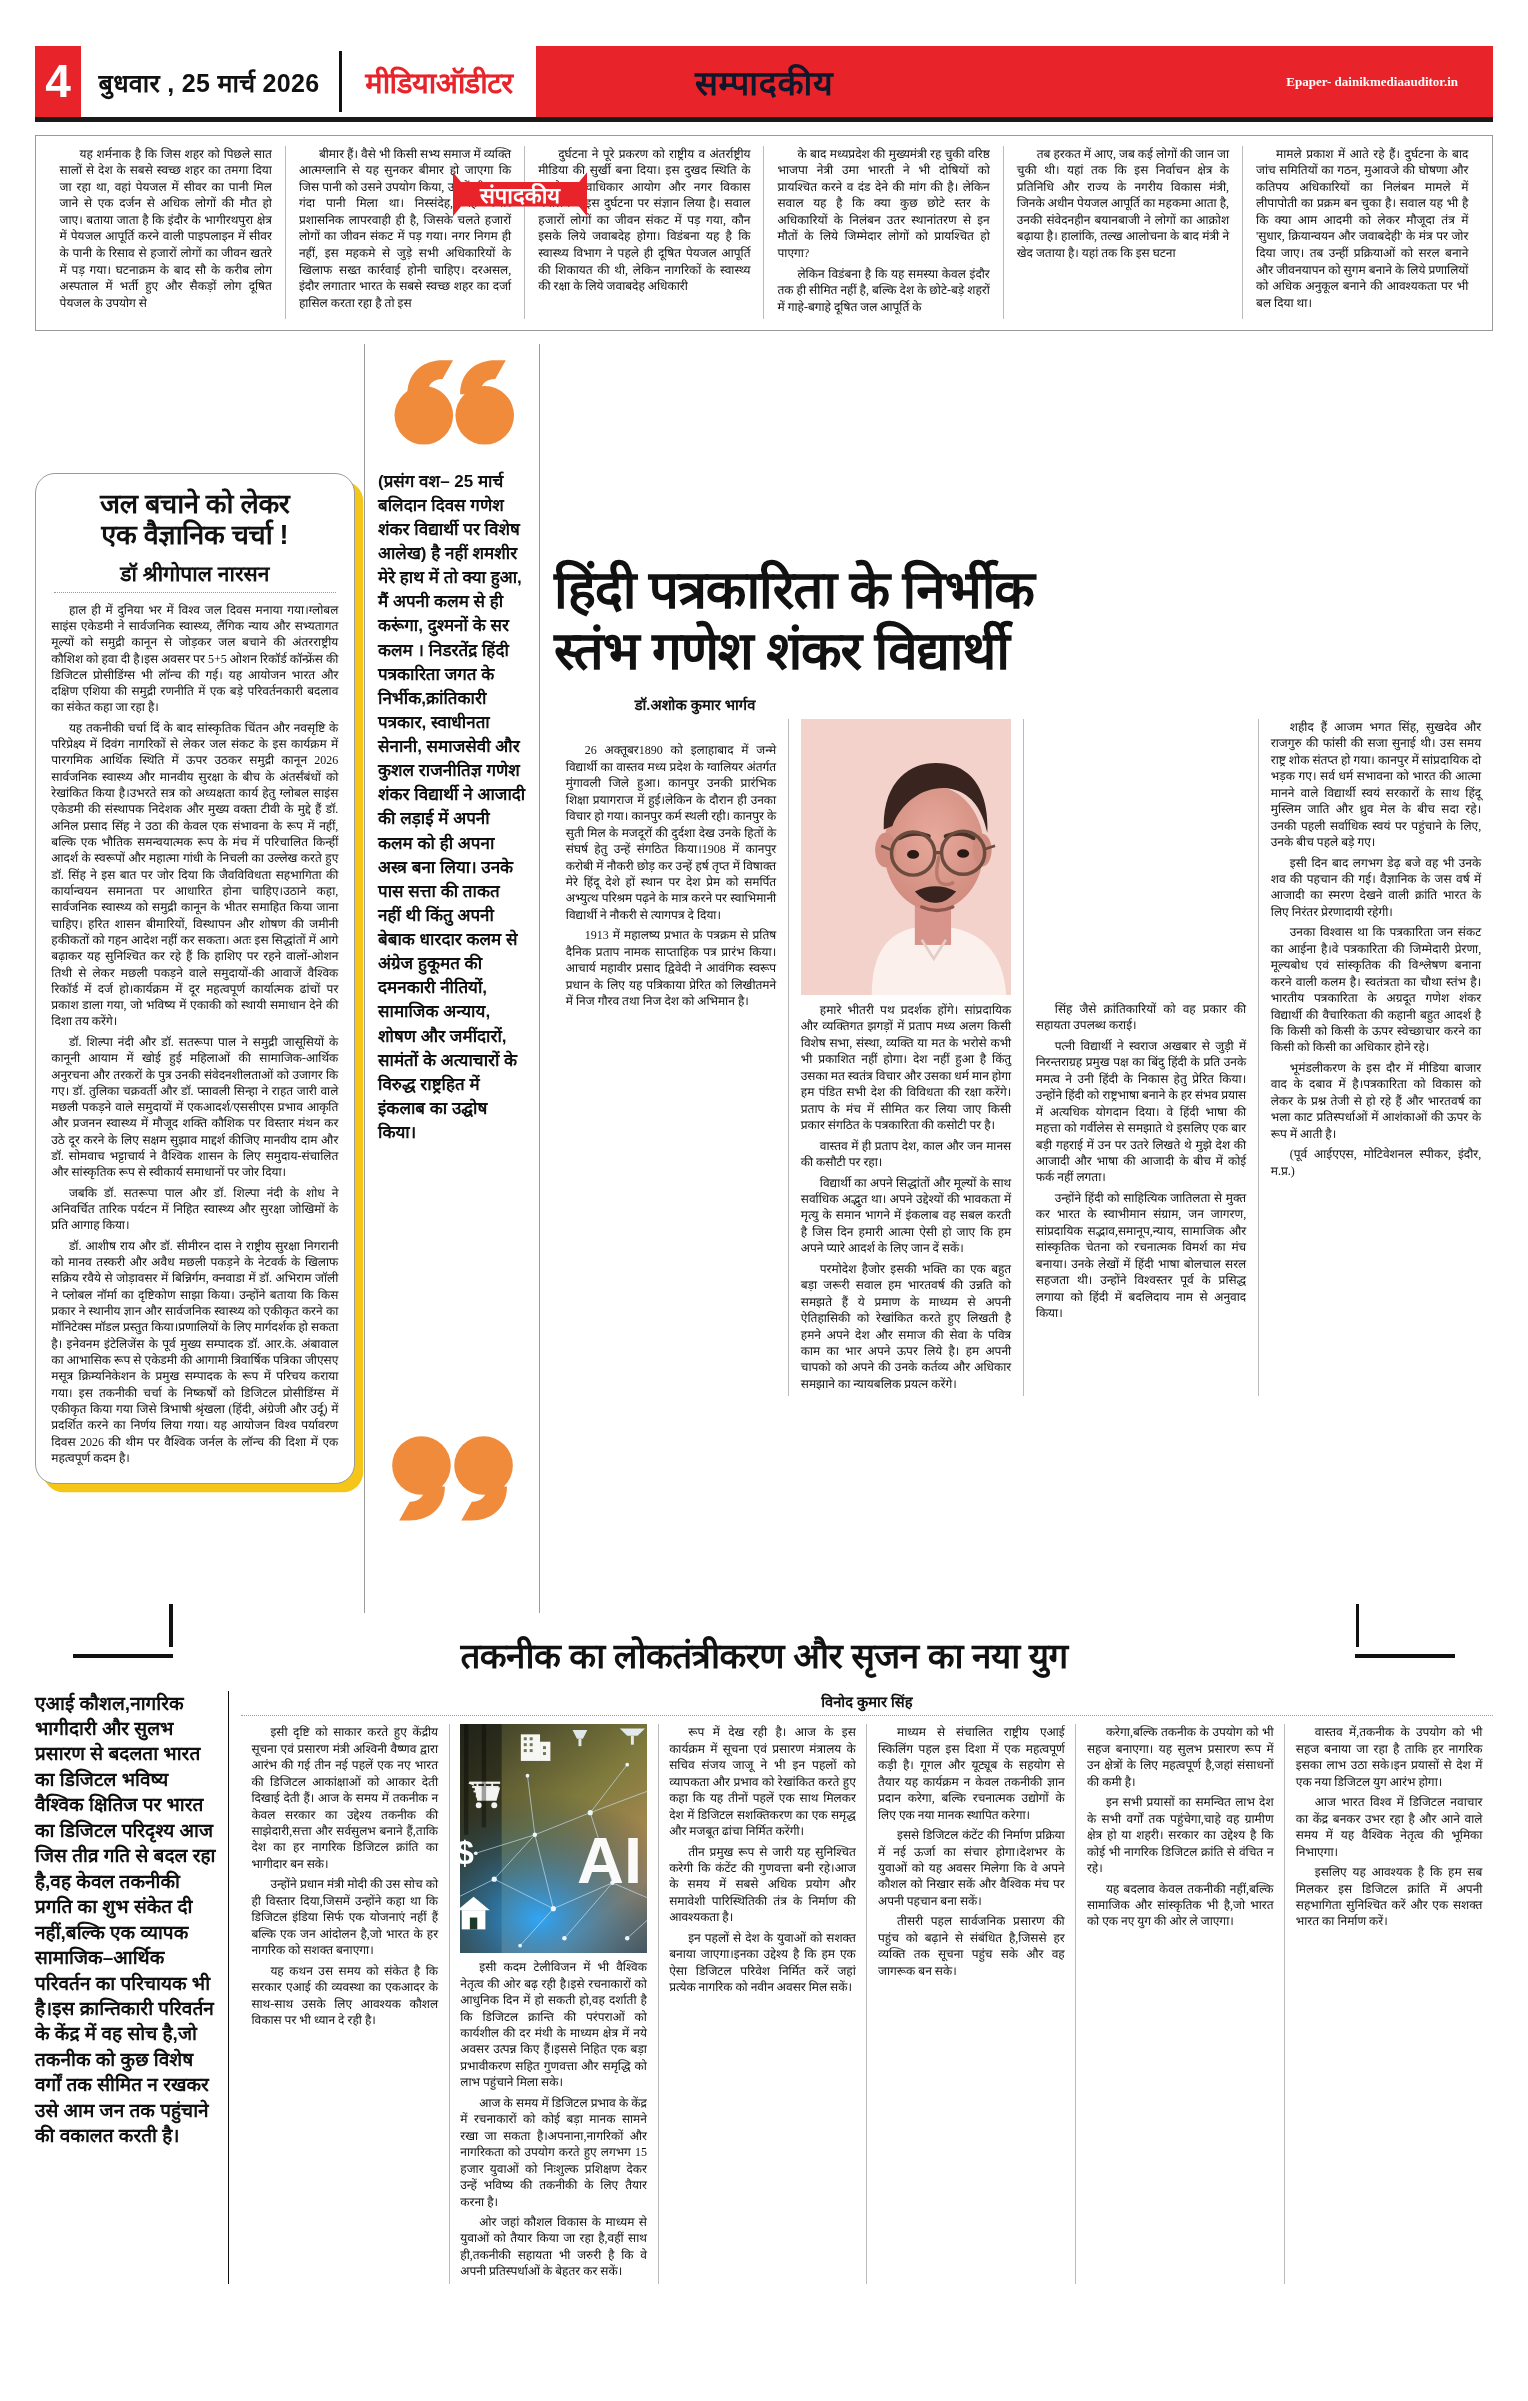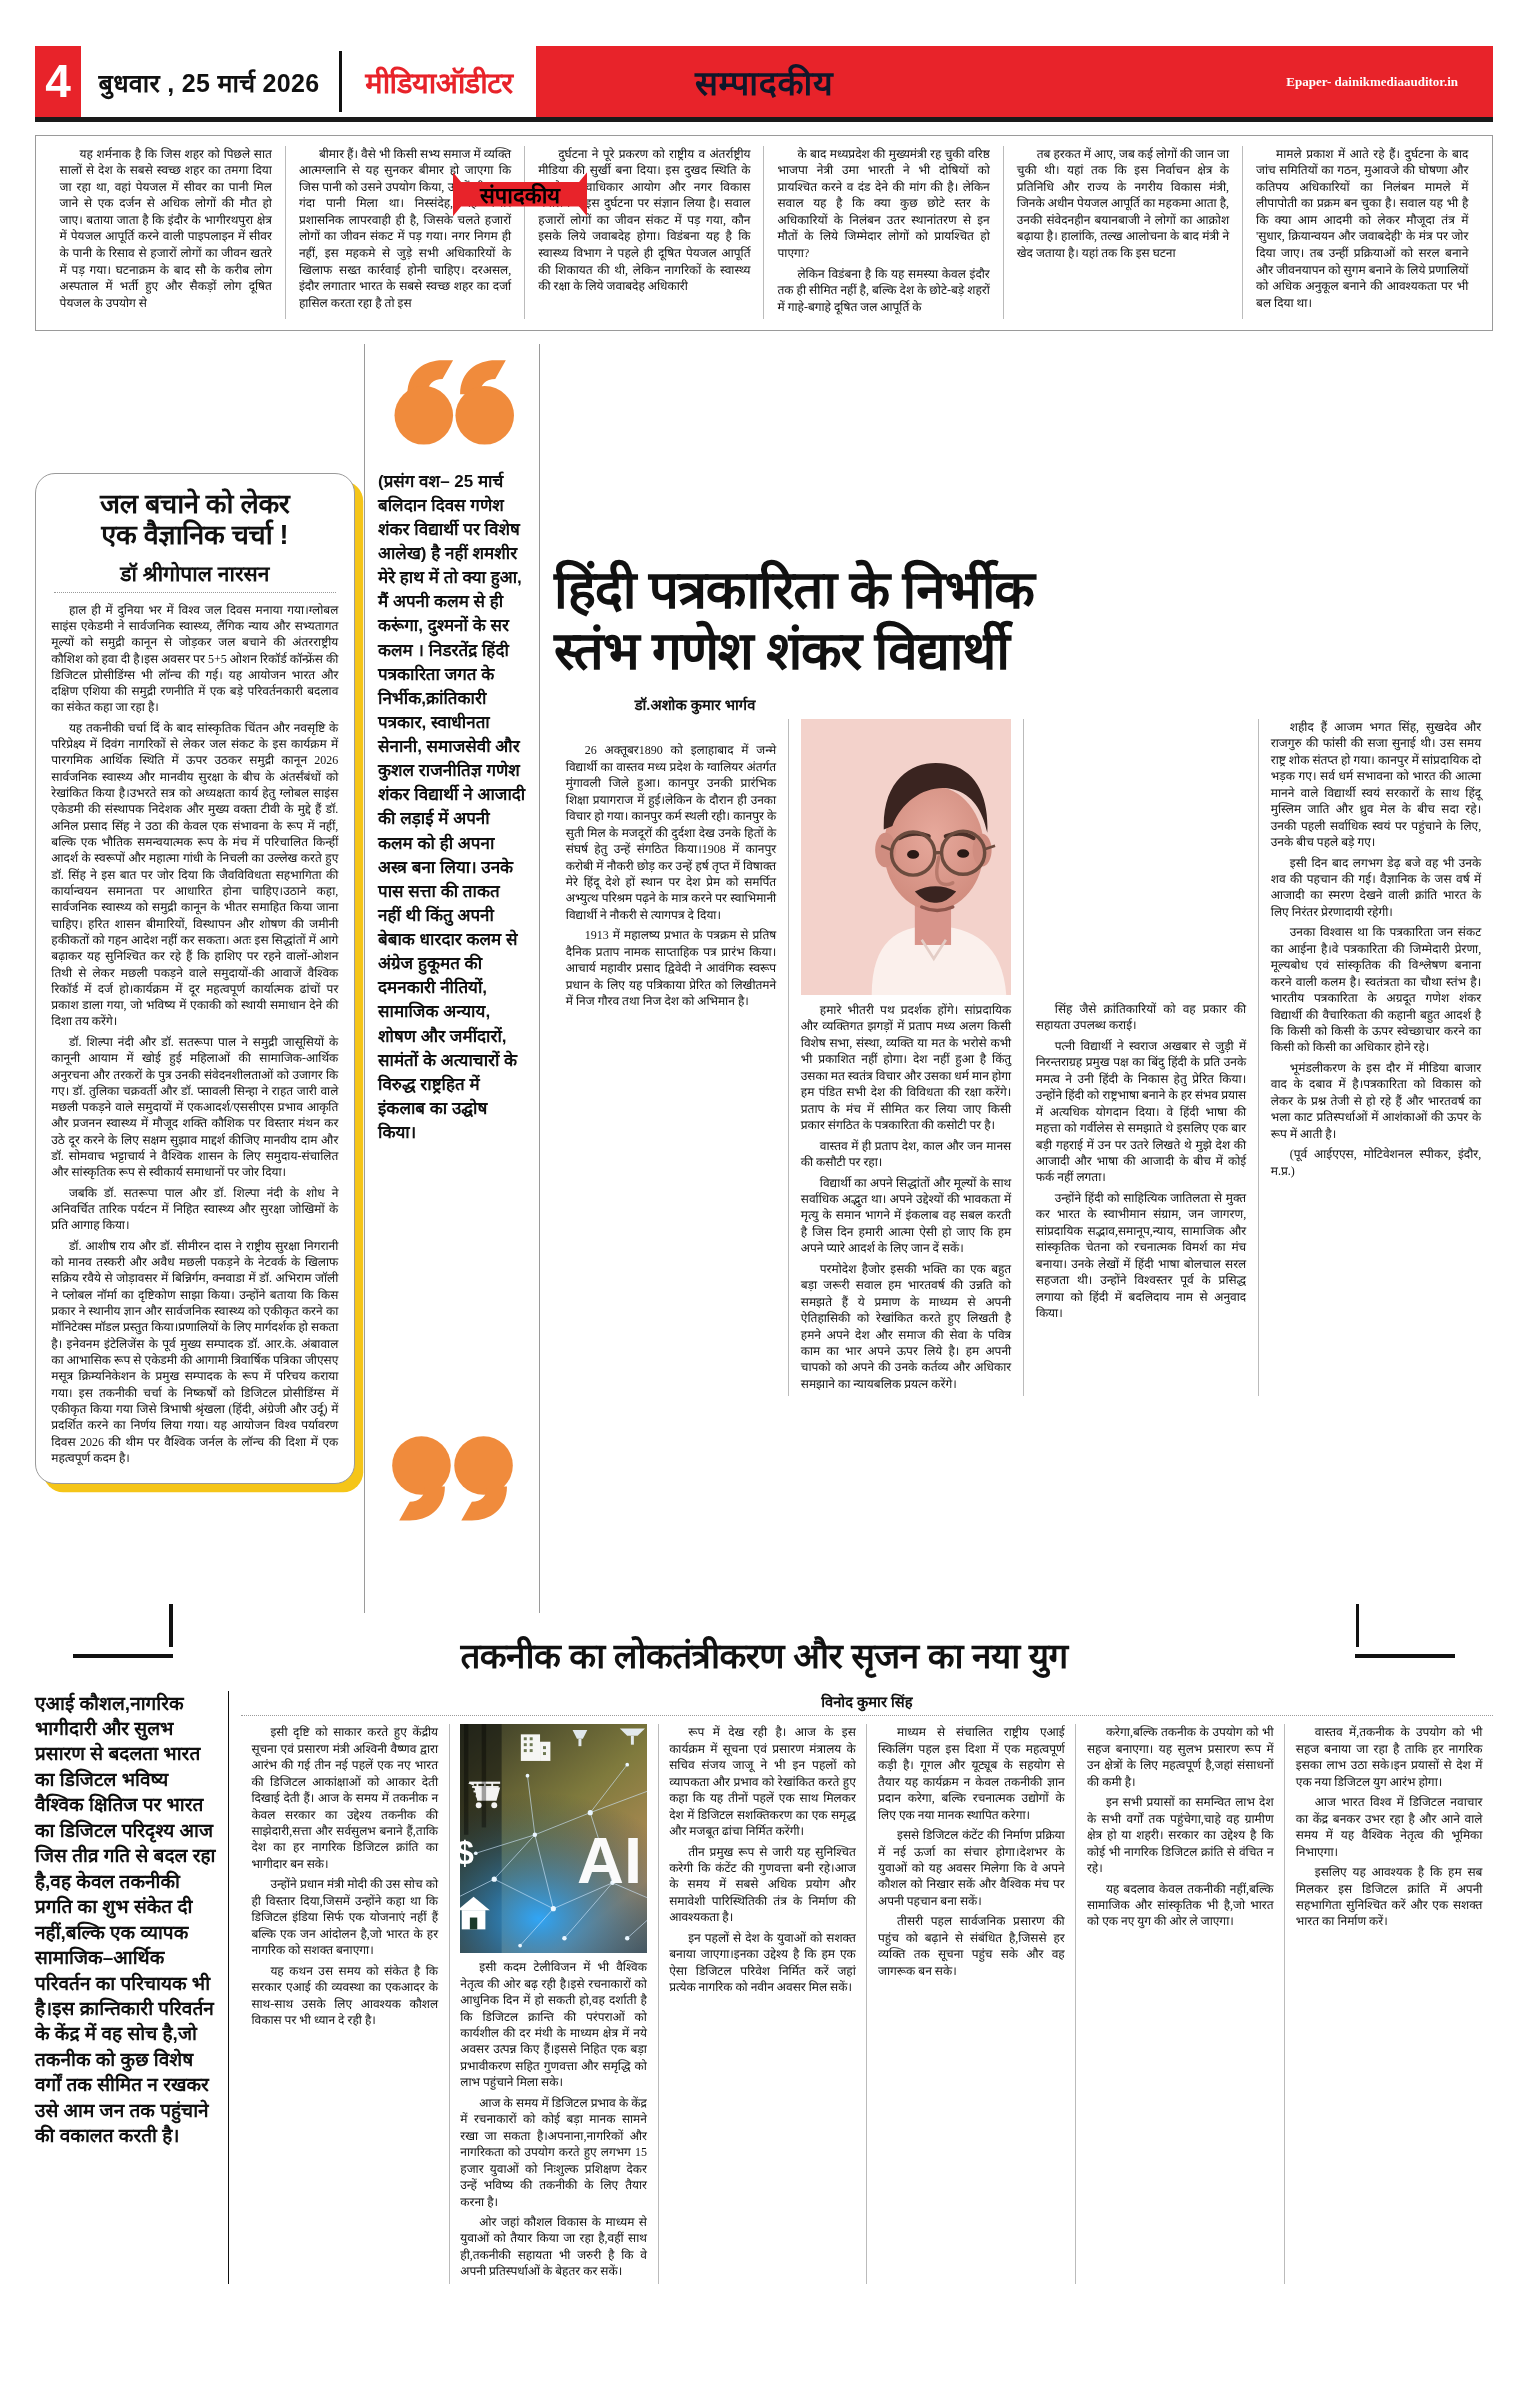--- a/index.html
+++ b/index.html
@@ -33,21 +33,21 @@
   
   .top-story { margin-top:13px; border:1.8px solid #9a9a9a; }
   .top-head-band { background:#e3e3e3; border-bottom:1.2px solid #9a9a9a; padding:9.4px 0 11.8px; text-align:center; }
   .top-head-band h1 { margin:0; font-family:"Liberation Sans", sans-serif; font-weight:700; font-size:31px; letter-spacing:-0.3px;}
   .top-cols { display:flex; padding:9.4px 10.6px 10.6px; gap:0; position:relative; background:#fff; }
   .top-cols .col { flex:1; padding:0 13px; border-right:1.2px solid #bbb; }
   .top-cols .col:last-child { border-right:none; }
   .top-cols p { margin:0 0 4.1px; font-size:12px; line-height:1.38; text-align:justify; text-indent:20px; }
   .stamp {
     position:absolute; left:417px; top:36px; z-index:5;
-    background:#e8232a; color:#000000; font-family:"Liberation Sans", sans-serif;
+    background:#e8232a; color:#ffffff; font-family:"Liberation Sans", sans-serif;
     font-weight:700; font-size:22px; padding:7px 27px;
     clip-path: polygon(0% 0%, 6% 22%, 94% 22%, 100% 0%, 100% 100%, 94% 78%, 6% 78%, 0% 100%);
   }
 
   
   .mid { display:flex; margin-top:13px; gap:0; align-items:center; }
 
   
   .sidebox-wrap { width:329px; flex:0 0 329px; padding-right:9.4px; }
   .sidebox {

